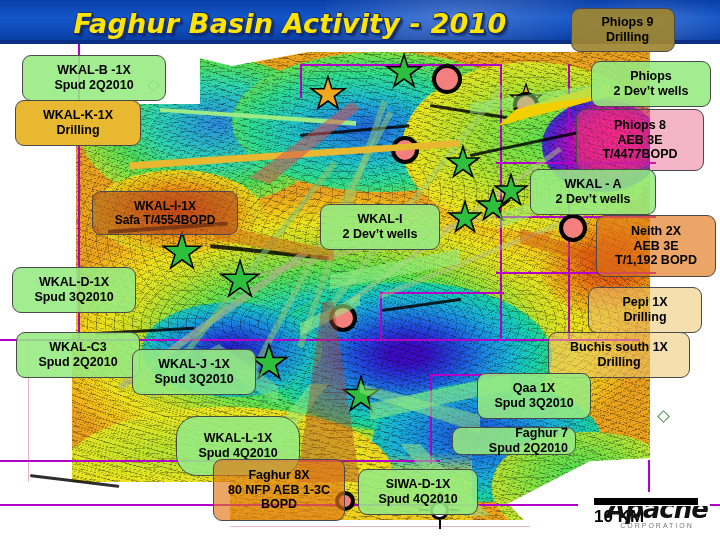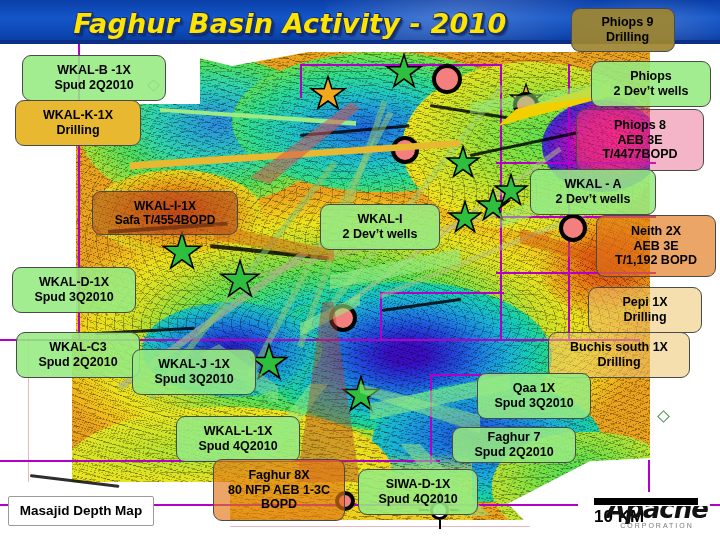--- a/index.html
+++ b/index.html
@@ -433,44 +433,41 @@
     <div class="lbl green" style="left:132px;top:305px;width:124px;height:46px;">
       <span class="ln">WKAL-J -1X</span>
       <span class="ln">Spud 3Q2010</span>
     </div>
 
     <div class="lbl green" style="left:477px;top:329px;width:114px;height:46px;">
       <span class="ln">Qaa 1X</span>
       <span class="ln">Spud 3Q2010</span>
     </div>
 
-    <div class="lbl green" style="left:176px;top:372px;width:124px;height:46px;">
+    <div class="lbl green" style="left:176px;top:372px;width:124px;height:60px;border-radius:21px;">
       <span class="ln">WKAL-L-1X</span>
       <span class="ln">Spud 4Q2010</span>
     </div>
 
-    <div class="lbl green" style="left:452px;top:383px;width:124px;height:36px;">
+    <div class="lbl green" style="left:452px;top:383px;width:124px;height:28px;align-items:flex-end;">
       <span class="ln">Faghur 7</span>
       <span class="ln">Spud 2Q2010</span>
     </div>
 
     <div class="lbl orange" style="left:213px;top:415px;width:132px;height:62px;">
       <span class="ln">Faghur 8X</span>
       <span class="ln">80 NFP AEB 1-3C</span>
       <span class="ln">BOPD</span>
     </div>
 
     <div class="lbl green" style="left:358px;top:425px;width:120px;height:46px;">
       <span class="ln">SIWA-D-1X</span>
       <span class="ln">Spud 4Q2010</span>
     </div>
 
-    <div class="lbl white" style="left:8px;top:452px;width:146px;height:30px;">
-      <span class="ln">Masajid Depth Map</span>
-    </div>
 
     <div class="scalebox" style="left:578px;top:448px;width:132px;height:42px;"></div>
     <div class="scalebar" style="left:594px;top:454px;width:104px;"></div>
     <div class="scaletext" style="left:594px;top:463px;">10 KM</div>
 
   </div>
 
   <div class="lbl olive" style="left:571px;top:8px;width:104px;height:44px;">
     <span class="ln">Phiops 9</span>
     <span class="ln">Drilling</span>

